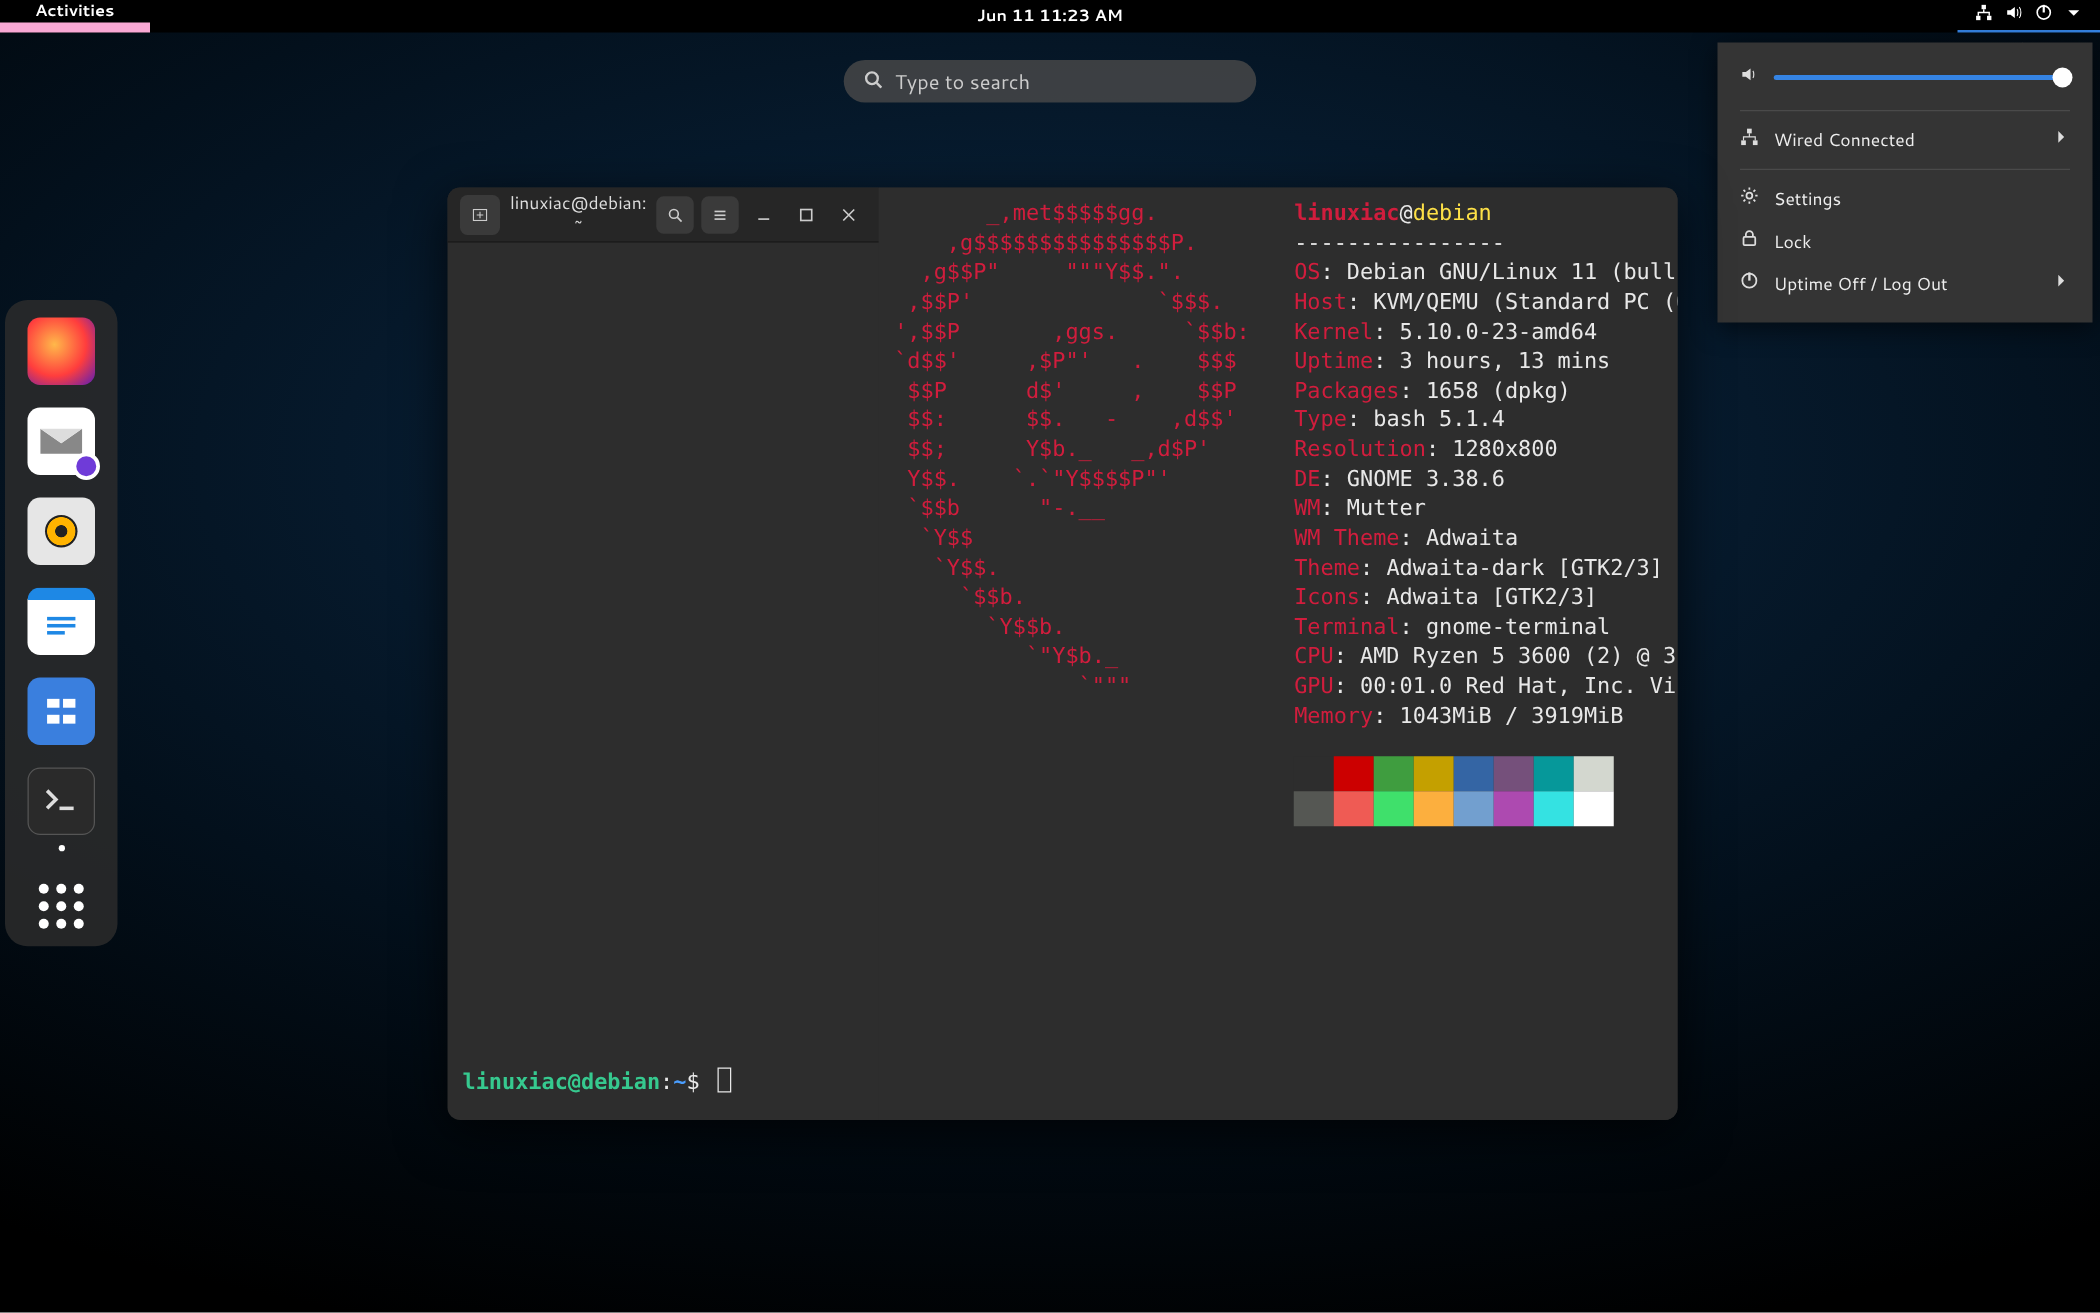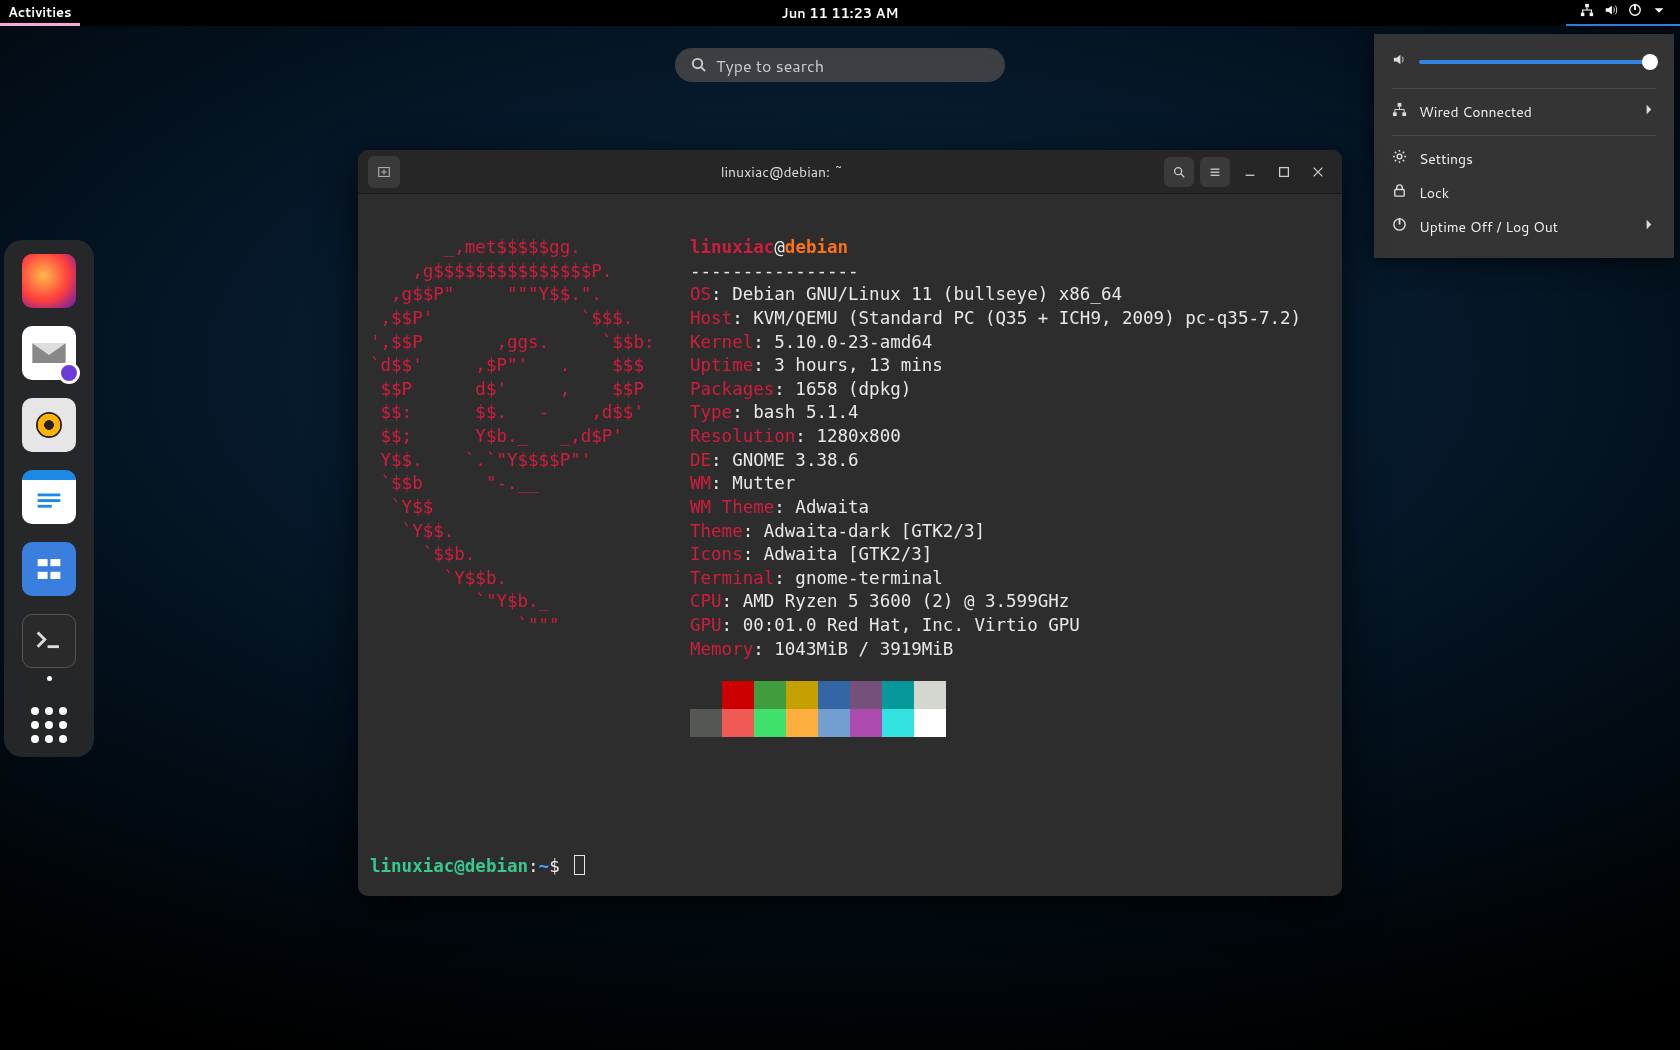--- a/index.html
+++ b/index.html
@@ -9,21 +9,21 @@
     color: #eee;
     position: relative;
   }
 
   
   .topbar {
     position: absolute; top:0; left:0; right:0; height:26px;
     background: #000; color:#fff; display:flex; align-items:center;
     font-size:13px; font-weight:600;
   }
-  .topbar .activities { padding:0 8px; border-bottom:3px solid #f9a8d4; height:100%; display:flex; align-items:center;}
+  .topbar .activities { padding:0 28px; border-bottom:8px solid #f9a8d4; height:100%; display:flex; align-items:center;}
   .topbar .clock { position:absolute; left:50%; transform:translateX(-50%); }
   .topbar .status { margin-left:auto; display:flex; gap:10px; padding:0 14px; align-items:center; height:100%; border-bottom:2px solid #3584e4;}
   .topbar svg { width:14px; height:14px; fill:#fff; }
 
   
   .search {
     position:absolute; top:48px; left:50%; transform:translateX(-50%);
     width:330px; height:34px; border-radius:18px; background:#4a4a4acc;
     display:flex; align-items:center; padding:0 16px; gap:10px; color:#ccc;
   }
@@ -52,21 +52,21 @@
   .sysmenu .slider .knob{position:absolute;right:-2px;top:-6px;width:16px;height:16px;border-radius:50%;background:#fff;}
   .sysmenu hr{border:none;border-top:1px solid #4a4a4a;margin:6px 18px;}
   .sysmenu .row{display:flex;align-items:center;gap:12px;padding:7px 18px;cursor:pointer;}
   .sysmenu svg{width:15px;height:15px;fill:#ddd;}
   .sysmenu .chev{margin-left:auto;}
 
   
   .termwin{
     position:absolute; left:358px; top:150px; width:984px; height:746px;
     background:#2d2d2d; border-radius:10px; overflow:hidden; box-shadow:0 10px 40px rgba(0,0,0,.7);
-    display:flex; flex-direction:column;gap:32px;
+    display:flex; 
   }
   .termwin .titlebar{
     height:44px; background:#262626; display:flex; align-items:center; padding:0 10px; gap:8px;
     border-bottom:1px solid #1a1a1a;
   }
   .titlebar .tbtn{width:32px;height:32px;border-radius:6px;background:#3a3a3a;display:flex;align-items:center;justify-content:center;}
   .titlebar .title{flex:1;text-align:center;font-size:14px;color:#ddd;}
   .titlebar .right{display:flex;gap:6px;align-items:center;}
   .titlebar .right .tbtn{width:30px;height:30px;}
   .titlebar .wbtn{width:28px;height:28px;display:flex;align-items:center;justify-content:center;color:#ccc;border-radius:5px;}
@@ -76,21 +76,21 @@
     flex:1; background:#2d2d2d; padding:10px 12px;
     font-family: "DejaVu Sans Mono","Menlo","Consolas",monospace;
     font-size:17.5px; line-height:1.35; color:#e8e8e8; white-space:pre;
     display:flex;
   }
   .ascii{color:#d11d3d;}
   .info{}
   .lbl{color:#d11d3d;font-weight:400;}
   .userhost .u{color:#d11d3d;font-weight:600;}
   .userhost .at{color:#e8e8e8;}
-  .userhost .h{color:#f97316;font-weight:700;}
+  .userhost .h{color:#fde047;font-weight:400;}
   .dash{color:#e8e8e8;}
 
   .swatches{margin-top:20px;display:flex;flex-direction:column;}
   .swrow{display:flex;}
   .sw{width:32px;height:28px;}
 
   .prompt{position:absolute;bottom:20px;left:12px;font-family:monospace;font-size:17.5px;}
   .prompt .pu{color:#36c98f;font-weight:600;}
   .prompt .pp{color:#4a9eff;font-weight:600;}
   .prompt .cur{display:inline-block;width:11px;height:20px;border:1.5px solid #e8e8e8;vertical-align:-3px;margin-left:4px;}

